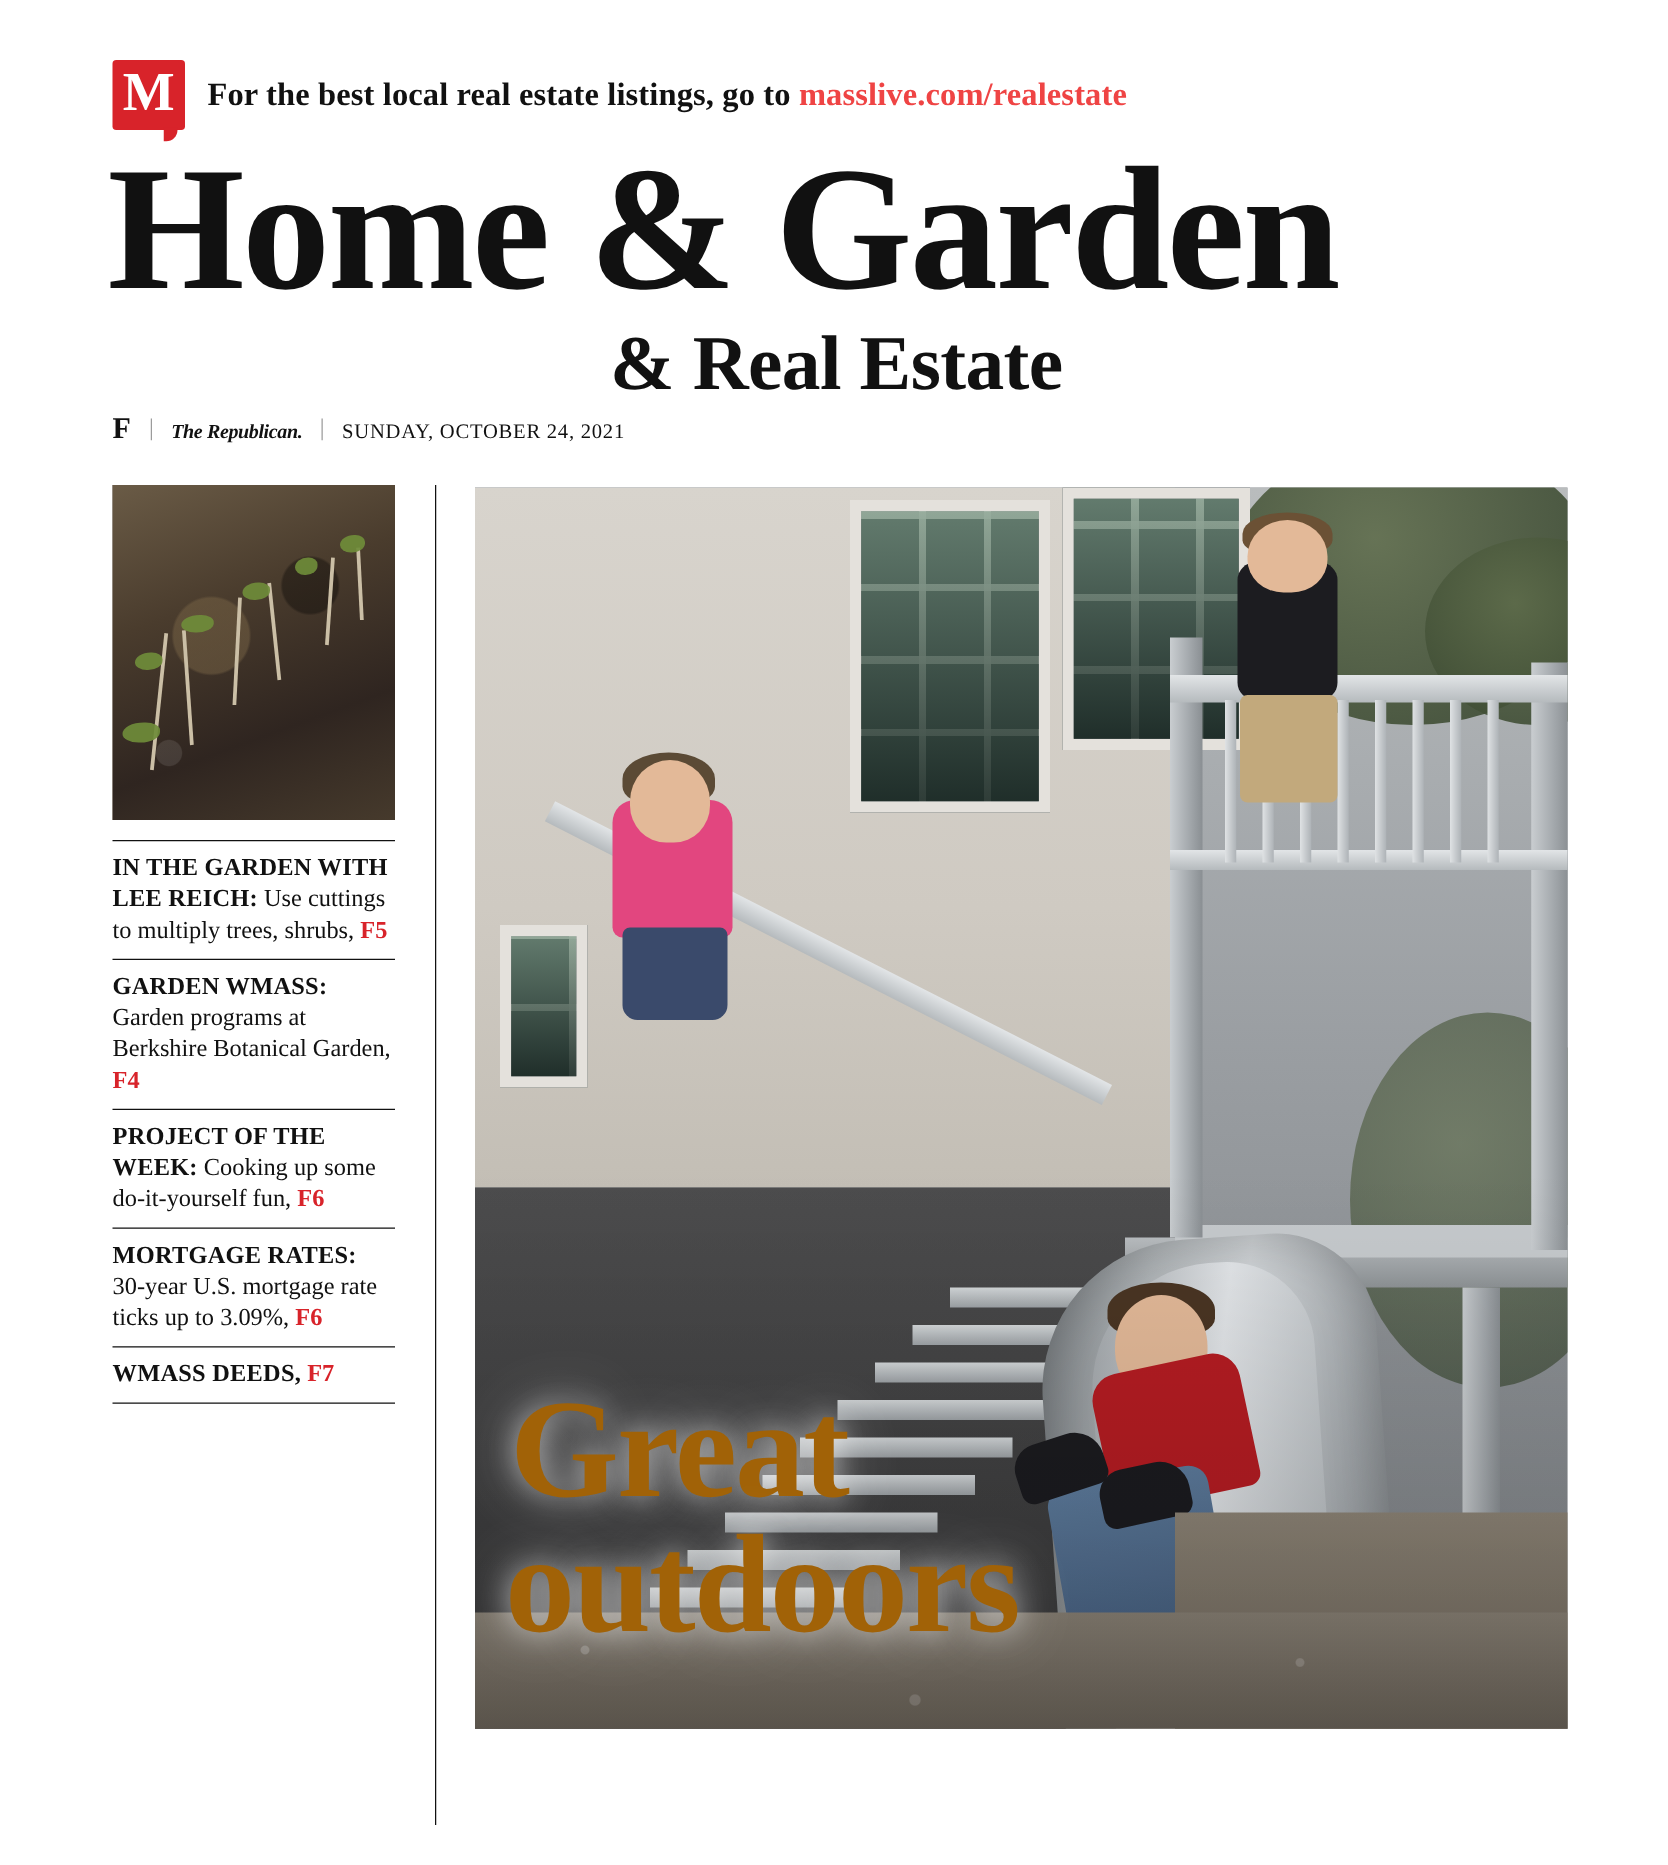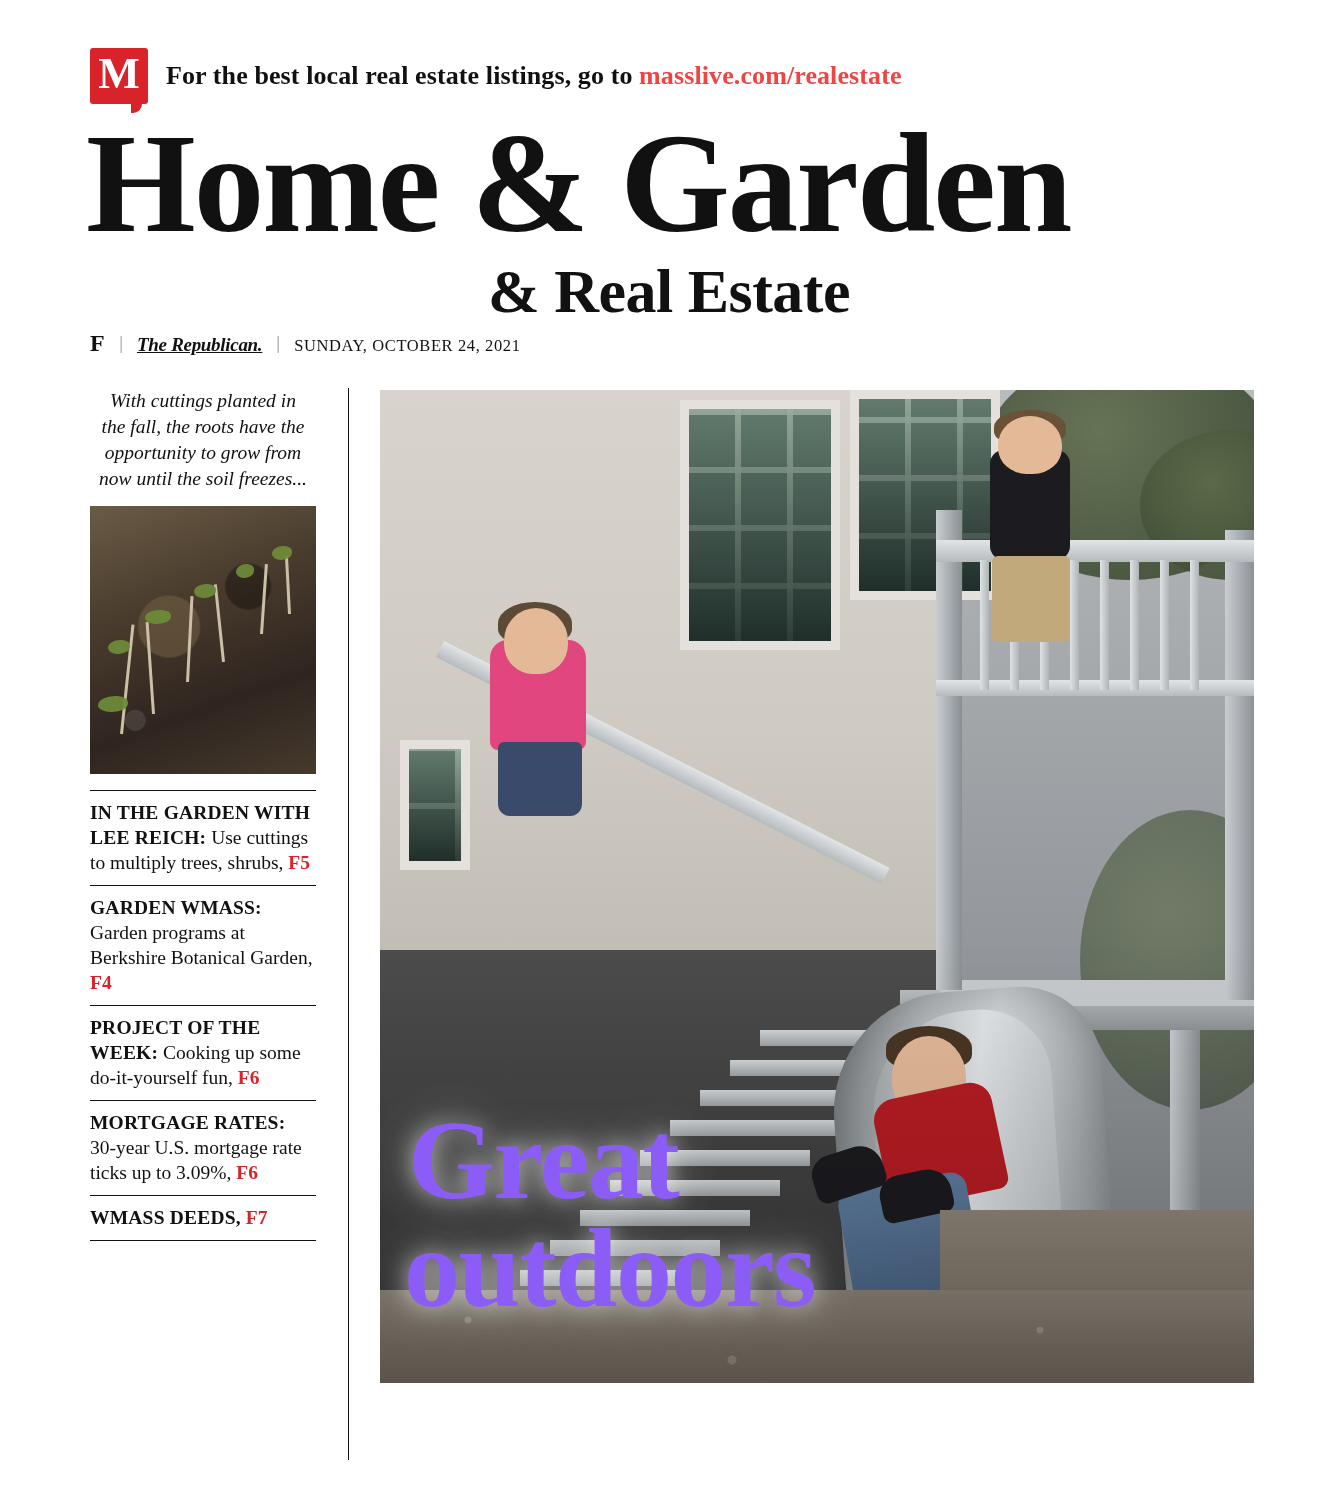--- a/index.html
+++ b/index.html
@@ -110,23 +110,22 @@
     color: #9a9a9a;
     margin: 0 14px;
     font-size: 19px;
     position: relative;
     top: -2px;
   }
   .folio-paper {
     font-family: "Liberation Serif", serif;
     font-style: italic;
     font-weight: bold;
-    font-size: 19px;
+    font-size: 16px;
     letter-spacing: -0.3px;
-    text-decoration: underline;
   }
   .folio-date {
     font-family: "Liberation Serif", serif;
     font-size: 16.5px;
     letter-spacing: 0.6px;
   }
 
   
   .rail {
     position: absolute;
@@ -354,21 +353,21 @@
   }
 
   
   .hero-headline {
     position: absolute;
     left: 408px;
     top: 1108px;
     width: 620px;
     font-family: "Liberation Serif", serif;
     font-weight: bold;
-    color: #8b5cf6;
+    color: #a16207;
     z-index: 5;
     text-shadow: 0 0 22px rgba(255,255,255,0.55), 0 0 48px rgba(255,255,255,0.45);
   }
   .hero-headline .line1 {
     font-size: 112px;
     line-height: 104px;
     letter-spacing: -1.5px;
   }
   .hero-headline .line2 {
     font-size: 112px;
@@ -408,21 +407,20 @@
     <span class="folio-letter">F</span>
     <span class="folio-sep">|</span>
     <span class="folio-paper">The Republican.</span>
     <span class="folio-sep">|</span>
     <span class="folio-date">SUNDAY, OCTOBER 24, 2021</span>
   </div>
 
   <div class="vrule"></div>
 
   <div class="rail">
-    <div class="rail-blurb">With cuttings planted in the fall, the roots have the opportunity to grow from now until the soil freezes...</div>
 
     <div class="rail-photo">
       <div class="soil"></div>
       <div class="sprout" style="left:30px; bottom:40px; height:110px; transform:rotate(6deg);"></div>
       <div class="sprout" style="left:62px; bottom:60px; height:92px; transform:rotate(-4deg);"></div>
       <div class="sprout" style="left:96px; bottom:92px; height:86px; transform:rotate(3deg);"></div>
       <div class="sprout" style="left:132px; bottom:112px; height:78px; transform:rotate(-6deg);"></div>
       <div class="sprout" style="left:170px; bottom:140px; height:70px; transform:rotate(4deg);"></div>
       <div class="sprout" style="left:198px; bottom:160px; height:58px; transform:rotate(-3deg);"></div>
       <div class="leaf" style="left:18px; bottom:120px;"></div>

